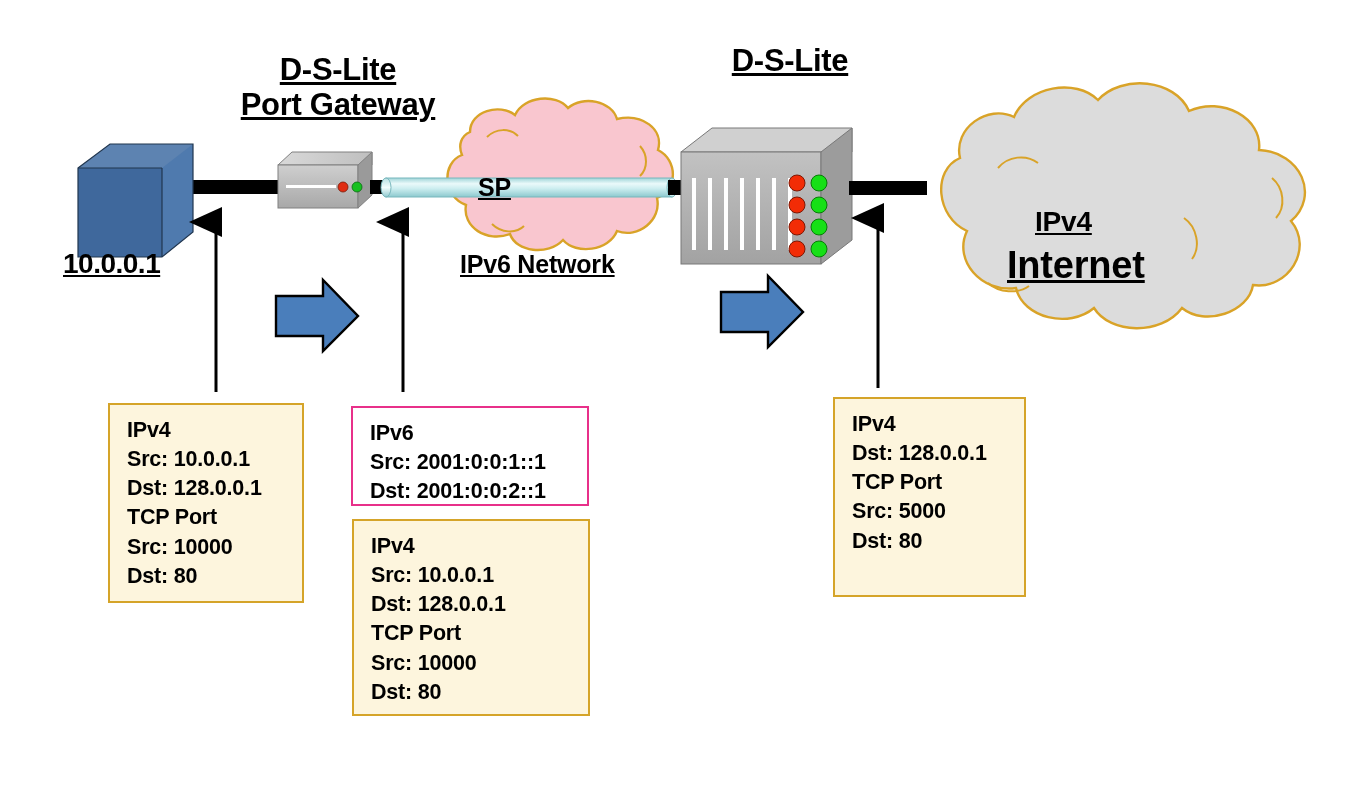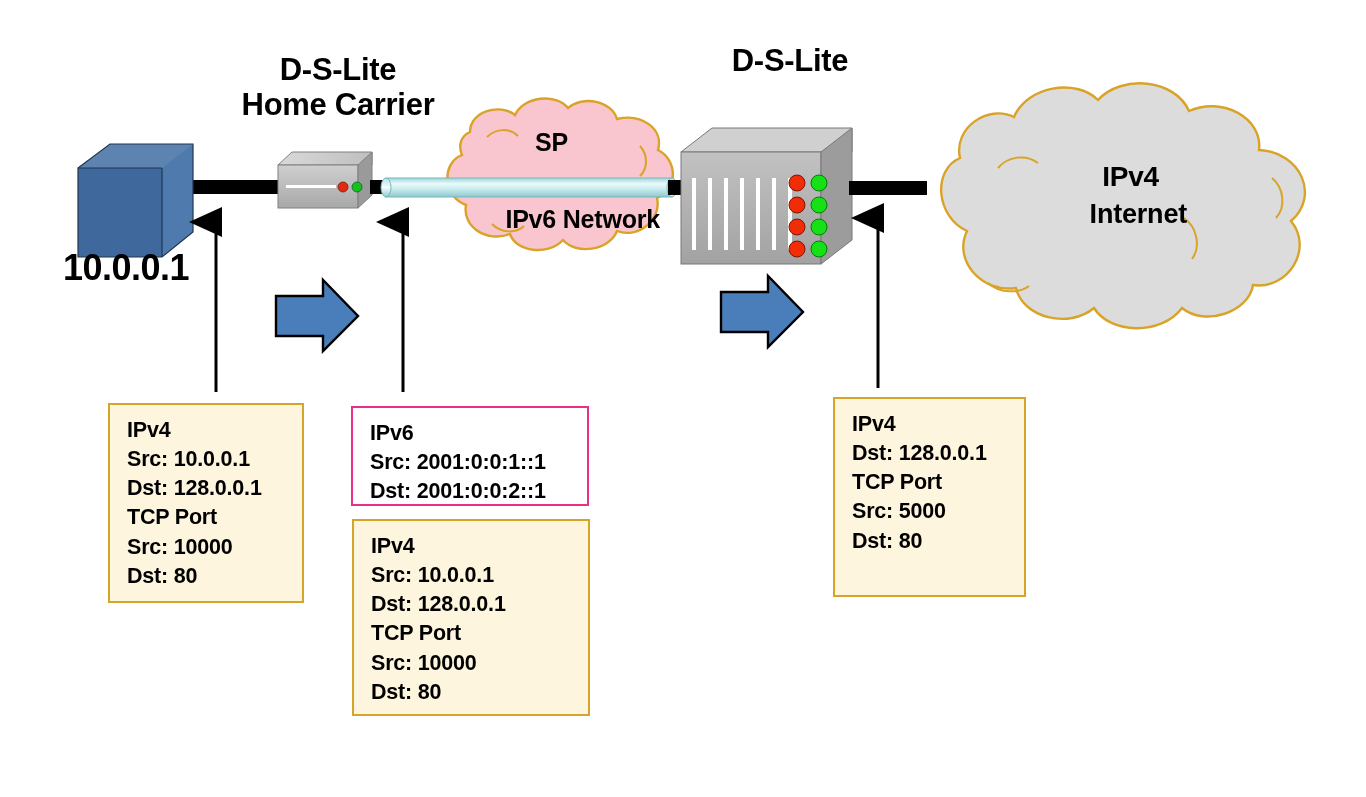--- a/index.html
+++ b/index.html
@@ -25,33 +25,35 @@
     width: 1366px;
     height: 797px;
   }
   .label {
     position: absolute;
     font-family: "Liberation Sans", sans-serif;
     font-weight: bold;
     color: #000000;
     white-space: nowrap;
     line-height: 1.12;
+    text-decoration: underline;
   }
   .device-title {
     font-size: 31px;
     text-align: center;
     letter-spacing: -0.3px;
   }
   .cloud-label {
     font-size: 25px;
-    text-align: right;
+    text-align: left;
     letter-spacing: -0.2px;
+    margin-top: 45px;
   }
   .host-addr {
-    font-size: 36px;
+    font-size: 28px;
     letter-spacing: -0.5px;
   }
   .pkt-box {
     position: absolute;
     box-sizing: border-box;
     font-size: 21.5px;
     font-weight: bold;
     color: #000000;
     line-height: 1.355;
     letter-spacing: -0.2px;
@@ -217,34 +219,34 @@
     <g>
       <polygon points="276,296 323,296 323,280 358,316 323,351 323,336 276,336" fill="#4a7ebb" stroke="#000000" stroke-width="2.4" stroke-linejoin="miter"></polygon>
     </g>
     <g>
       <polygon points="721,292 768,292 768,276 803,312 768,347 768,332 721,332" fill="#4a7ebb" stroke="#000000" stroke-width="2.4" stroke-linejoin="miter"></polygon>
     </g>
   </svg>
 
   <div class="label device-title" style="left:186px; top:53px; width:304px;">
     <div>D-S-Lite</div>
-    <div>Home Carrier</div>
+    <div>Port Gateway</div>
   </div>
 
   <div class="label device-title" style="left:640px; top:44px; width:300px;">
     <div>D-S-Lite</div>
   </div>
 
   <div class="label cloud-label" style="left:478px; top:128px; width:90px;">SP</div>
 
   <div class="label cloud-label" style="left:460px; top:205px; width:200px;">IPv6 Network</div>
 
   <div class="label cloud-label" style="left:1035px; top:161px; width:124px; font-size:28px;">IPv4</div>
 
-  <div class="label cloud-label" style="left:1007px; top:199px; width:180px; font-size:27px;">Internet</div>
+  <div class="label cloud-label" style="left:1007px; top:199px; width:180px; font-size:38px;">Internet</div>
 
   <div class="label host-addr" style="left:63px; top:248px;">10.0.0.1</div>
 
   <div class="pkt-box pkt-ipv4 pad" style="left:108px; top:403px; width:196px; height:200px;">
     <span class="row">IPv4</span>
     <span class="row">Src: 10.0.0.1</span>
     <span class="row">Dst: 128.0.0.1</span>
     <span class="row">TCP Port</span>
     <span class="row">Src: 10000</span>
     <span class="row">Dst: 80</span>

